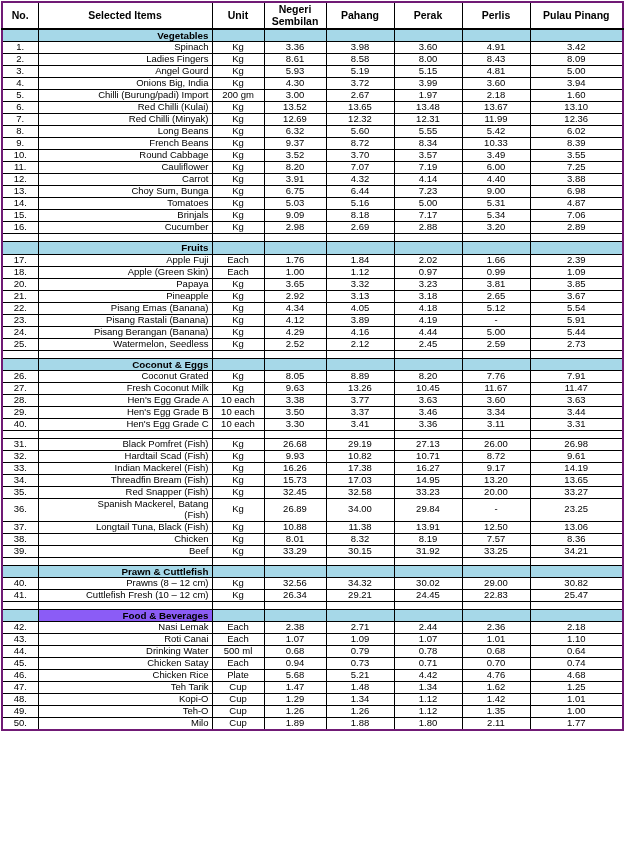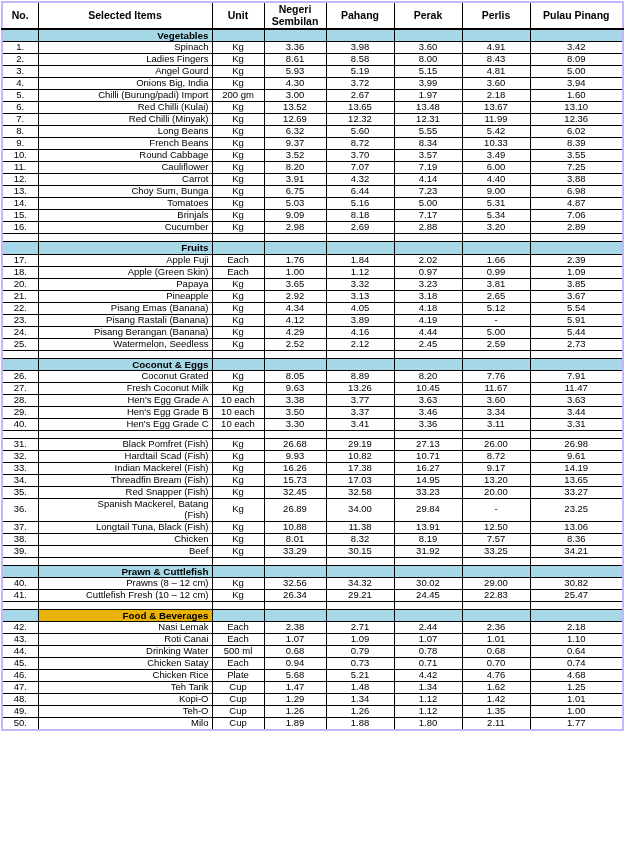--- a/index.html
+++ b/index.html
@@ -10,21 +10,21 @@
   }
   #page {
     width: 625px;
     box-sizing: border-box;
     padding: 1px;
   }
   table.price-table {
     border-collapse: collapse;
     table-layout: fixed;
     width: 623px;
-    border: 2px solid #c4b5fd;
+    border: 2px solid #701a75;
   }
   col.c-no     { width: 36px;  }
   col.c-item   { width: 174px; }
   col.c-unit   { width: 52px;  }
   col.c-ns     { width: 62px;  }
   col.c-pah    { width: 68px;  }
   col.c-per    { width: 68px;  }
   col.c-prl    { width: 68px;  }
   col.c-pp     { width: 93px;  }
 
@@ -573,21 +573,21 @@
           <td class=""></td>
           <td class=""></td>
           <td class=""></td>
           <td class=""></td>
           <td class=""></td>
           <td class=""></td>
           <td class=""></td>
         </tr>
         <tr class="section-row">
           <td class="cell-no" style="background: rgb(166, 216, 232);"></td>
-          <td class="cell-item" style="background: #eab308;">Food &amp; Beverages</td>
+          <td class="cell-item" style="background: #8b5cf6;">Food &amp; Beverages</td>
           <td class="" style="background: rgb(166, 216, 232);"></td>
           <td class="" style="background: rgb(166, 216, 232);"></td>
           <td class="" style="background: rgb(166, 216, 232);"></td>
           <td class="" style="background: rgb(166, 216, 232);"></td>
           <td class="" style="background: rgb(166, 216, 232);"></td>
           <td class="" style="background: rgb(166, 216, 232);"></td>
         </tr>
         <tr>
           <td class="cell-no">42.</td>
           <td class="cell-item">Nasi Lemak</td>

